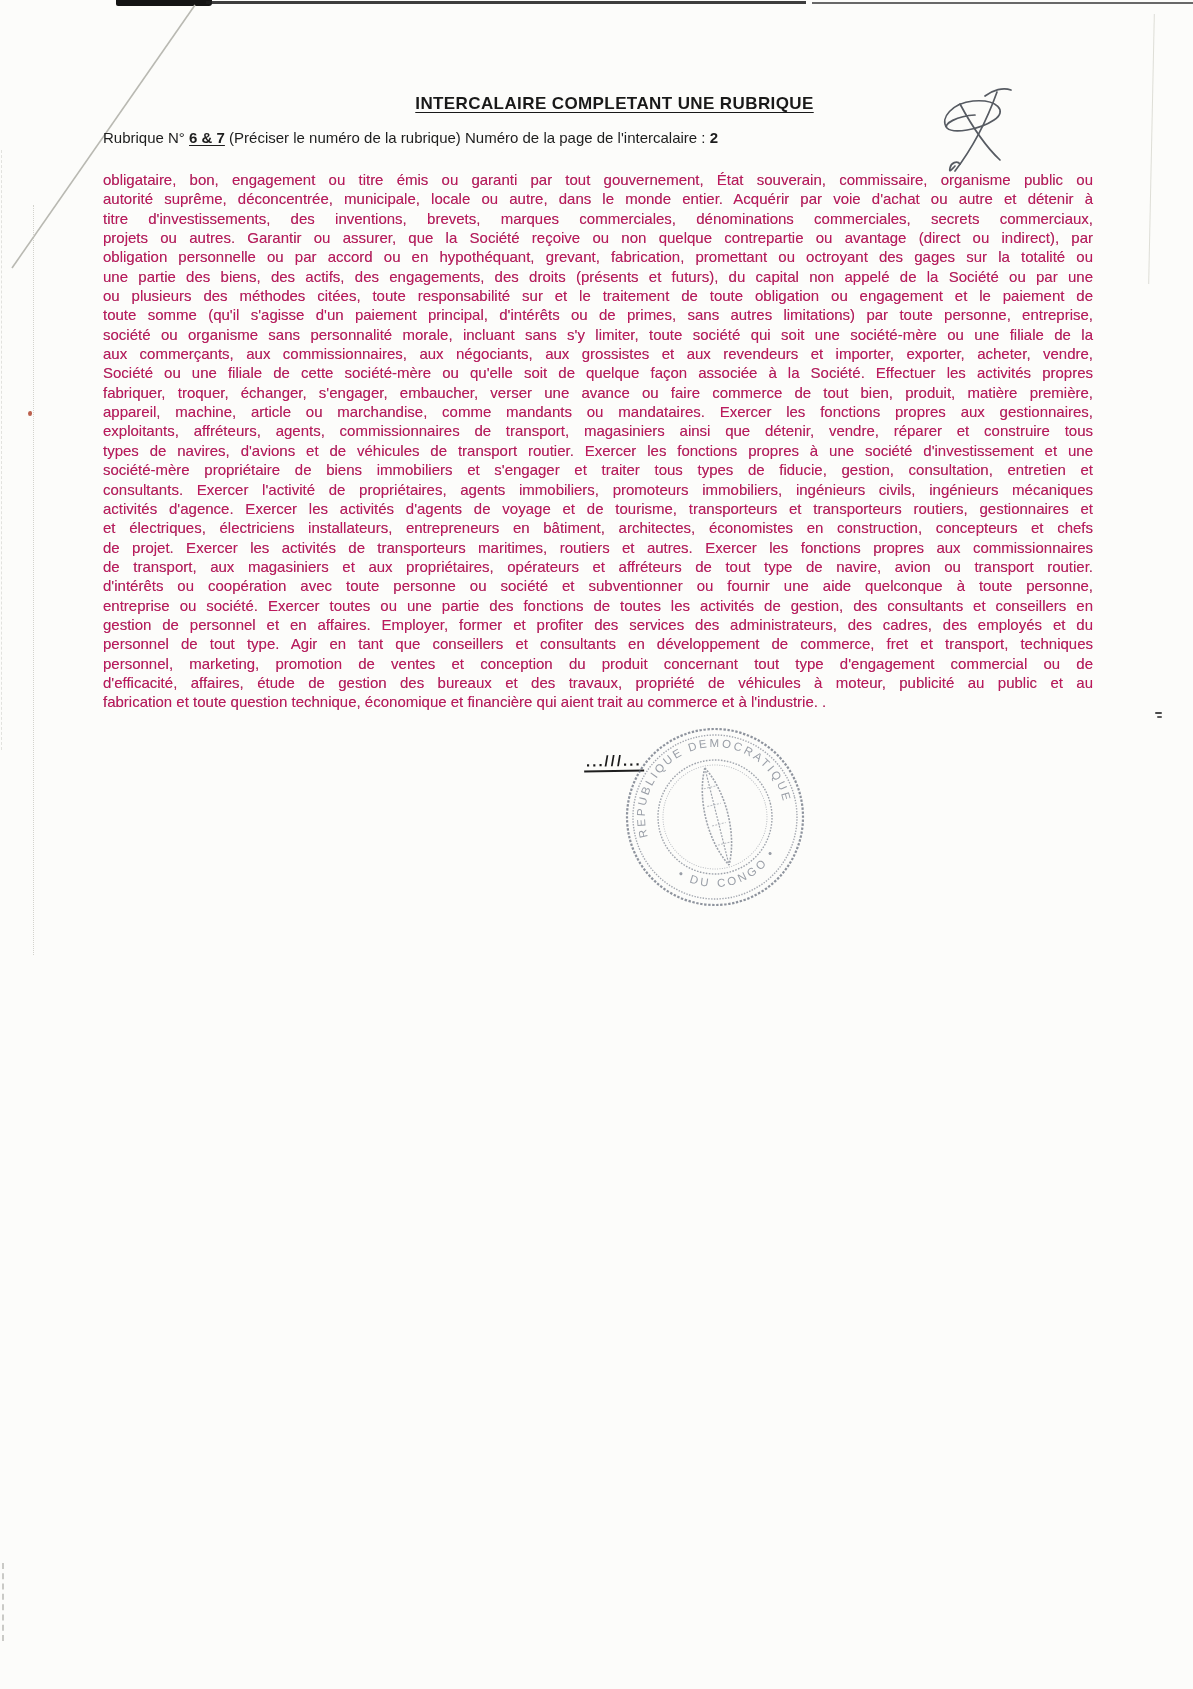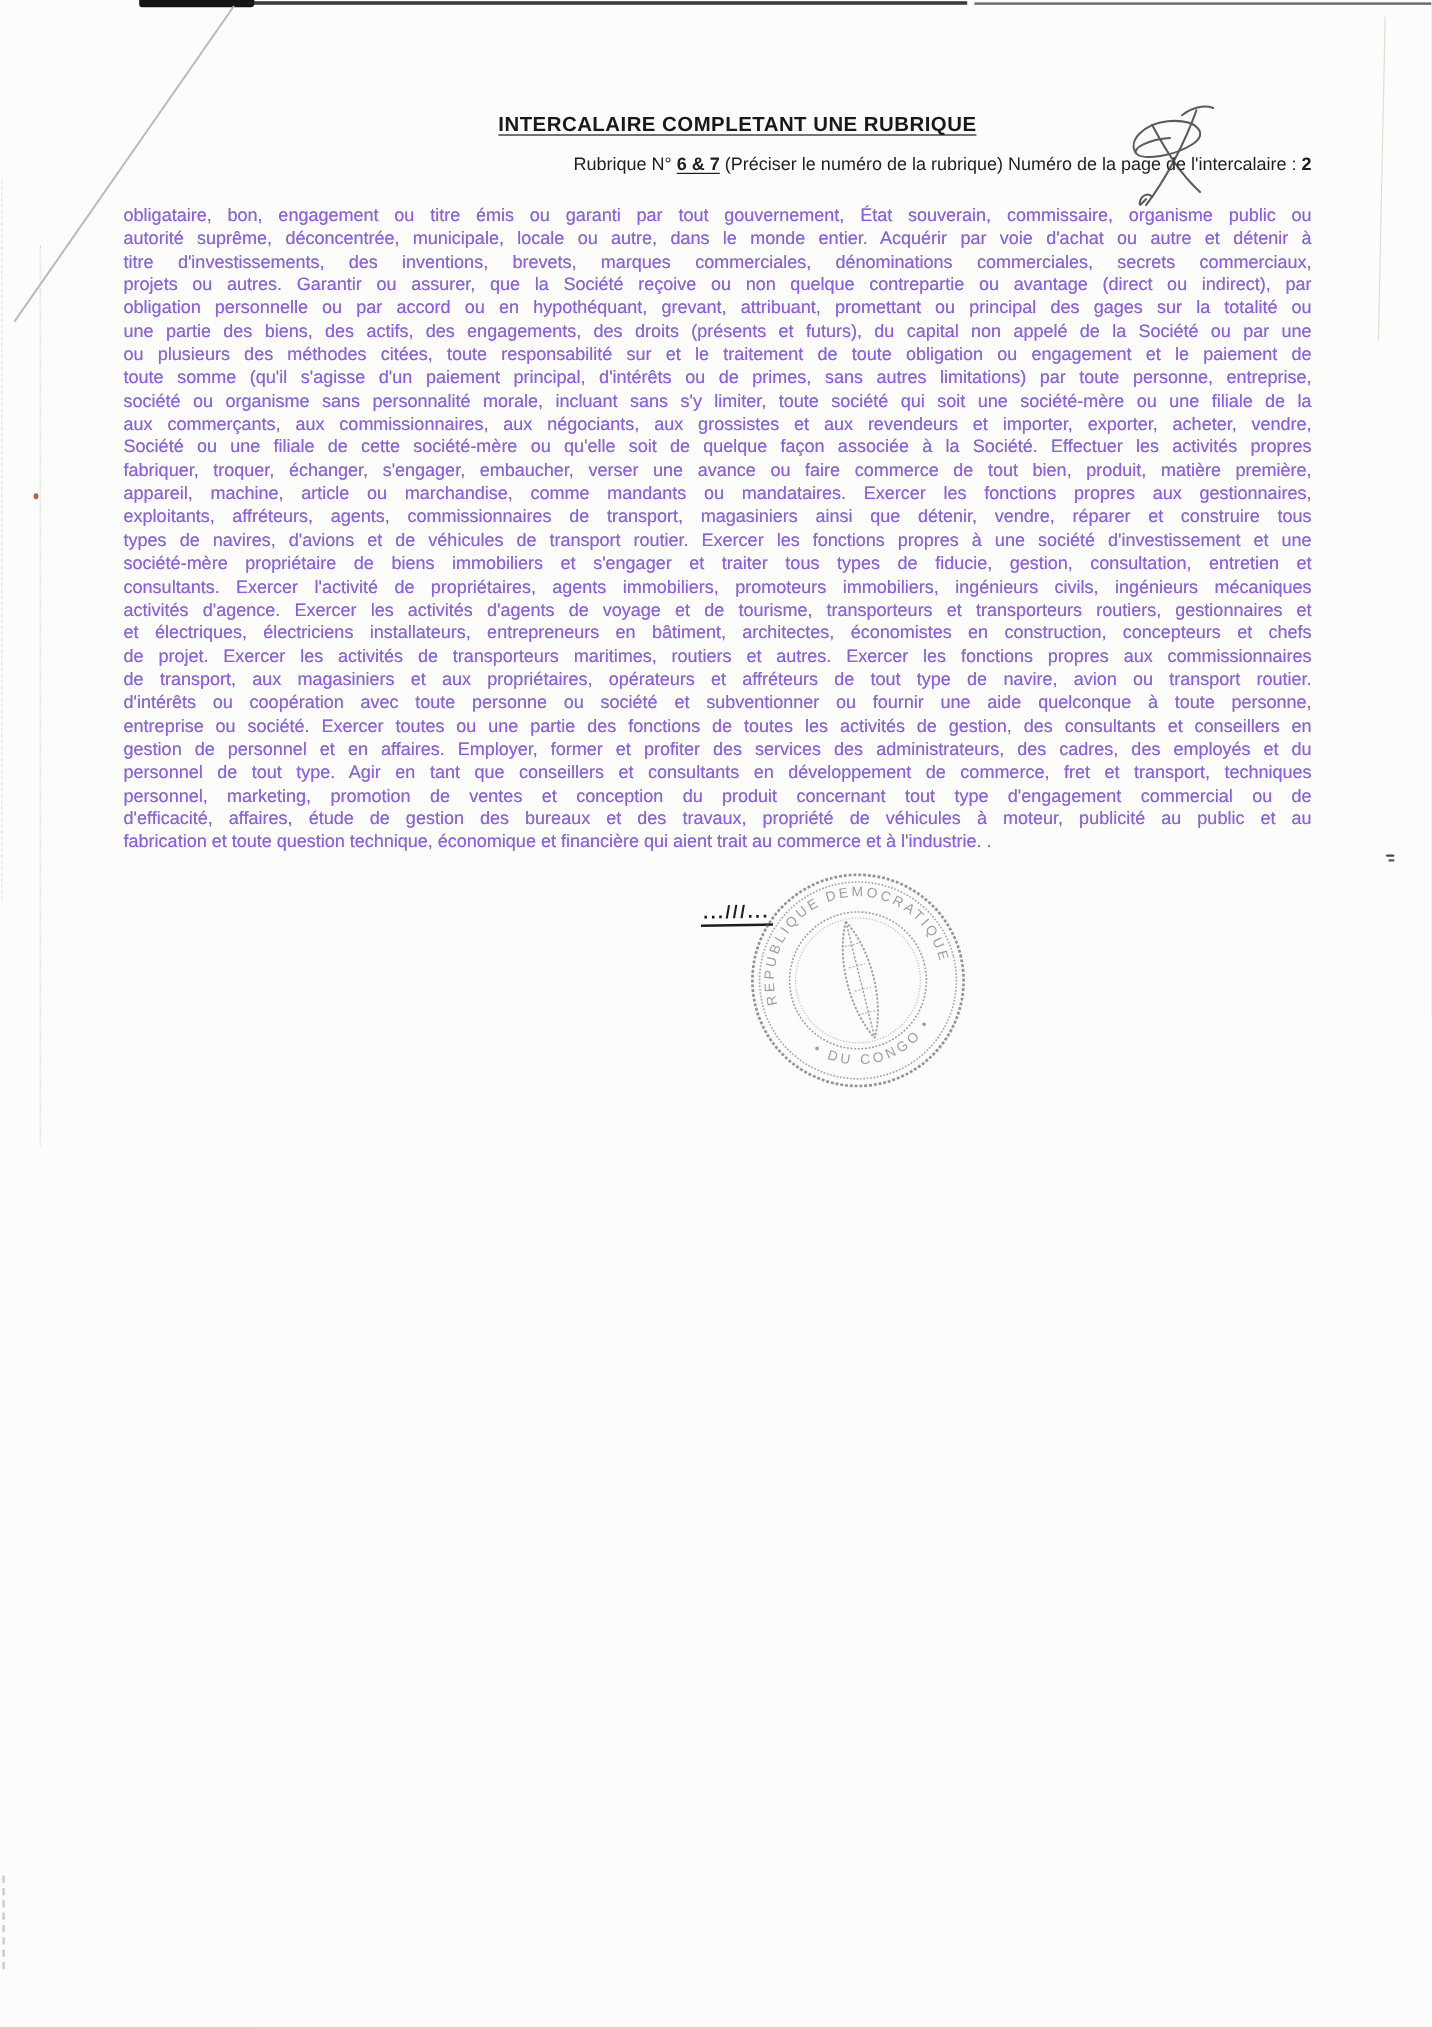--- a/index.html
+++ b/index.html
@@ -27,29 +27,29 @@
   
   .header{position:absolute;left:103px;top:94px;width:990px;text-align:center;}
   .doc-title{
     display:inline-block;
     font-size:17px;font-weight:bold;letter-spacing:.4px;
     text-decoration:underline;
     text-underline-offset:3px;
     color:#191919;
     margin-left:33px;
   }
-  .subtitle{position:absolute;left:103px;top:129px;width:990px;text-align:right;font-size:15px;color:#1d1d1d;}
+  .subtitle{position:absolute;left:103px;top:129px;width:990px;text-align:left;font-size:15px;color:#1d1d1d;}
   .rubrique-no{font-weight:bold;text-decoration:underline;text-underline-offset:2px;}
   .page-no{font-weight:bold;}
   
   .signature{position:absolute;left:905px;top:78px;width:120px;height:110px;}
   
   .bodytext{
     position:absolute;left:103px;top:170px;width:990px;
-    font-size:15px;line-height:19.35px;color:#8b5cf6;
+    font-size:15px;line-height:19.35px;color:#be185d;
     text-shadow:0 0 .3px rgba(0,0,0,.35);
   }
   .tline{
     text-align:justify;
     text-align-last:justify;
     height:19.35px;overflow:visible;white-space:normal;
   }
   .tline:last-child{text-align-last:left;}
   
   .end-marker{
@@ -96,21 +96,21 @@
       <path d="M80 18 C 88 12, 98 9, 106 12"></path>
       <path d="M50 88 C 46 92, 44 95, 45 90 C 46 85, 52 82, 55 86"></path>
     </g>
   </svg>
 
   <div class="bodytext">
       <div class="tline">obligataire, bon, engagement ou titre émis ou garanti par tout gouvernement, État souverain, commissaire, organisme public ou</div>
       <div class="tline">autorité suprême, déconcentrée, municipale, locale ou autre, dans le monde entier. Acquérir par voie d'achat ou autre et détenir à</div>
       <div class="tline">titre d'investissements, des inventions, brevets, marques commerciales, dénominations commerciales, secrets commerciaux,</div>
       <div class="tline">projets ou autres. Garantir ou assurer, que la Société reçoive ou non quelque contrepartie ou avantage (direct ou indirect), par</div>
-      <div class="tline">obligation personnelle ou par accord ou en hypothéquant, grevant, attribuant, promettant ou principal des gages sur la totalité ou</div>
+      <div class="tline">obligation personnelle ou par accord ou en hypothéquant, grevant, fabrication, promettant ou octroyant des gages sur la totalité ou</div>
       <div class="tline">une partie des biens, des actifs, des engagements, des droits (présents et futurs), du capital non appelé de la Société ou par une</div>
       <div class="tline">ou plusieurs des méthodes citées, toute responsabilité sur et le traitement de toute obligation ou engagement et le paiement de</div>
       <div class="tline">toute somme (qu'il s'agisse d'un paiement principal, d'intérêts ou de primes, sans autres limitations) par toute personne, entreprise,</div>
       <div class="tline">société ou organisme sans personnalité morale, incluant sans s'y limiter, toute société qui soit une société-mère ou une filiale de la</div>
       <div class="tline">aux commerçants, aux commissionnaires, aux négociants, aux grossistes et aux revendeurs et importer, exporter, acheter, vendre,</div>
       <div class="tline">Société ou une filiale de cette société-mère ou qu'elle soit de quelque façon associée à la Société. Effectuer les activités propres</div>
       <div class="tline">fabriquer, troquer, échanger, s'engager, embaucher, verser une avance ou faire commerce de tout bien, produit, matière première,</div>
       <div class="tline">appareil, machine, article ou marchandise, comme mandants ou mandataires. Exercer les fonctions propres aux gestionnaires,</div>
       <div class="tline">exploitants, affréteurs, agents, commissionnaires de transport, magasiniers ainsi que détenir, vendre, réparer et construire tous</div>
       <div class="tline">types de navires, d'avions et de véhicules de transport routier. Exercer les fonctions propres à une société d'investissement et une</div>

